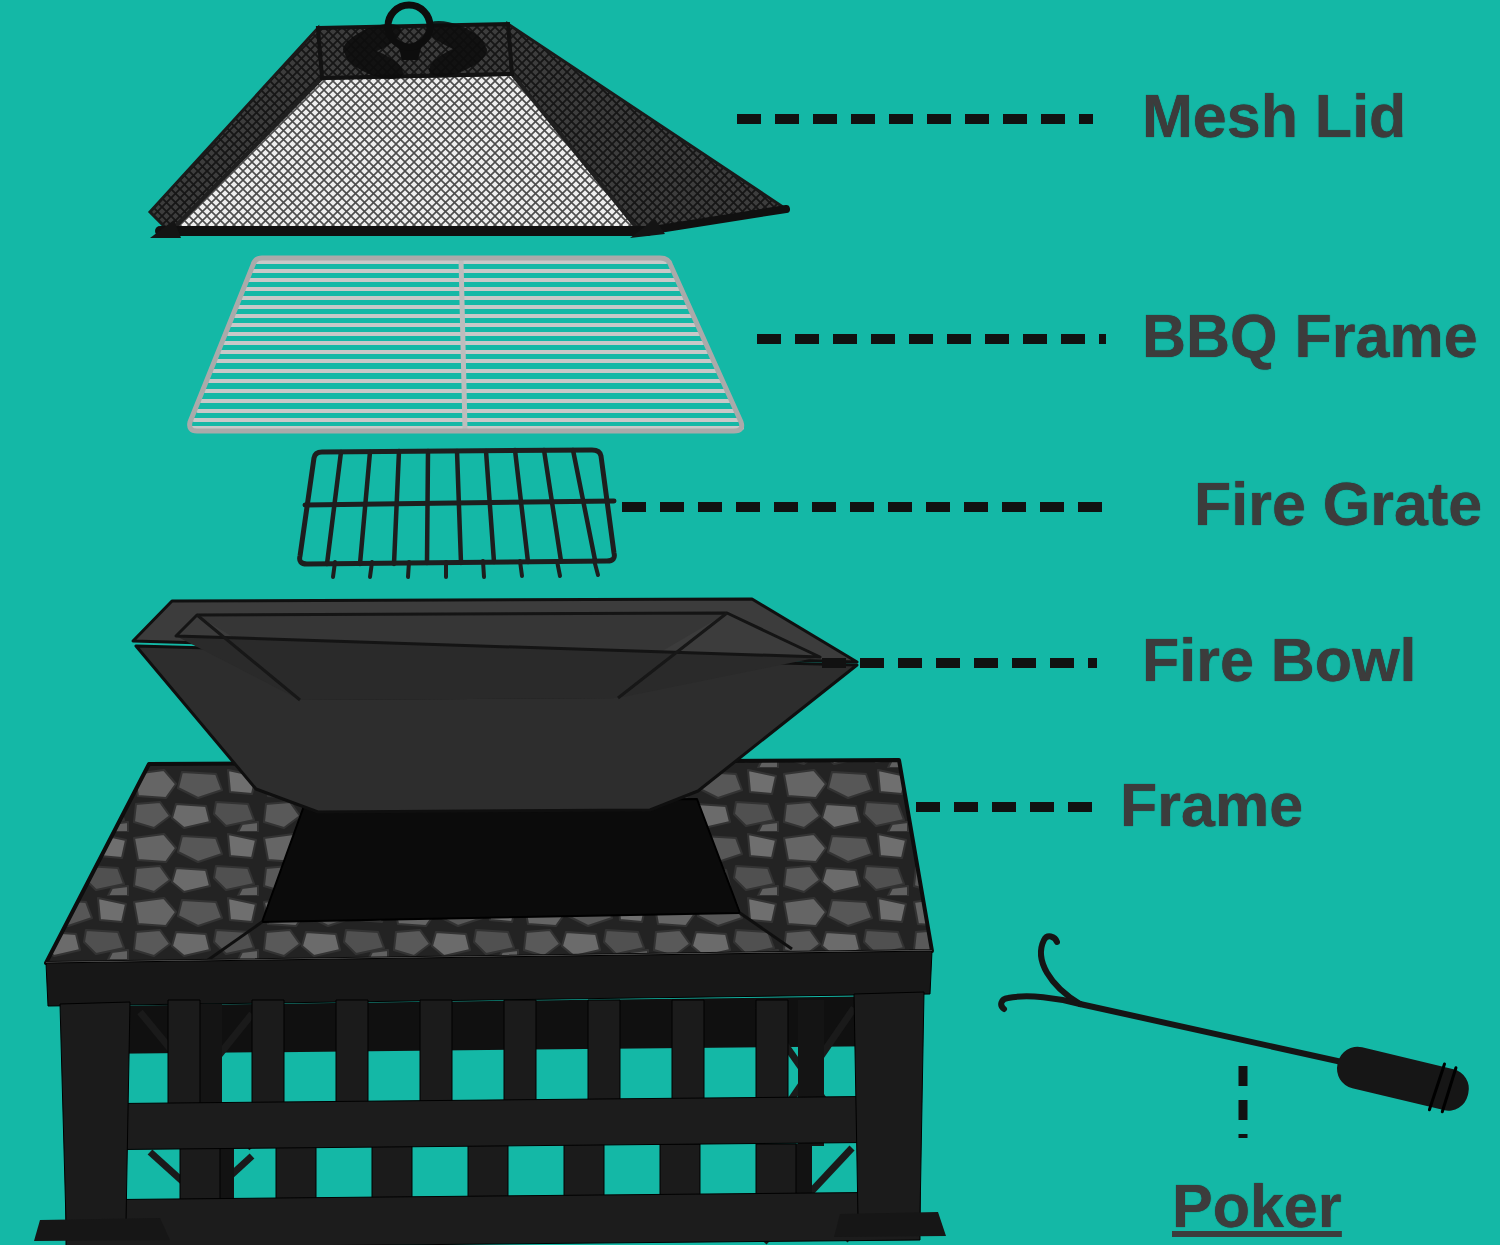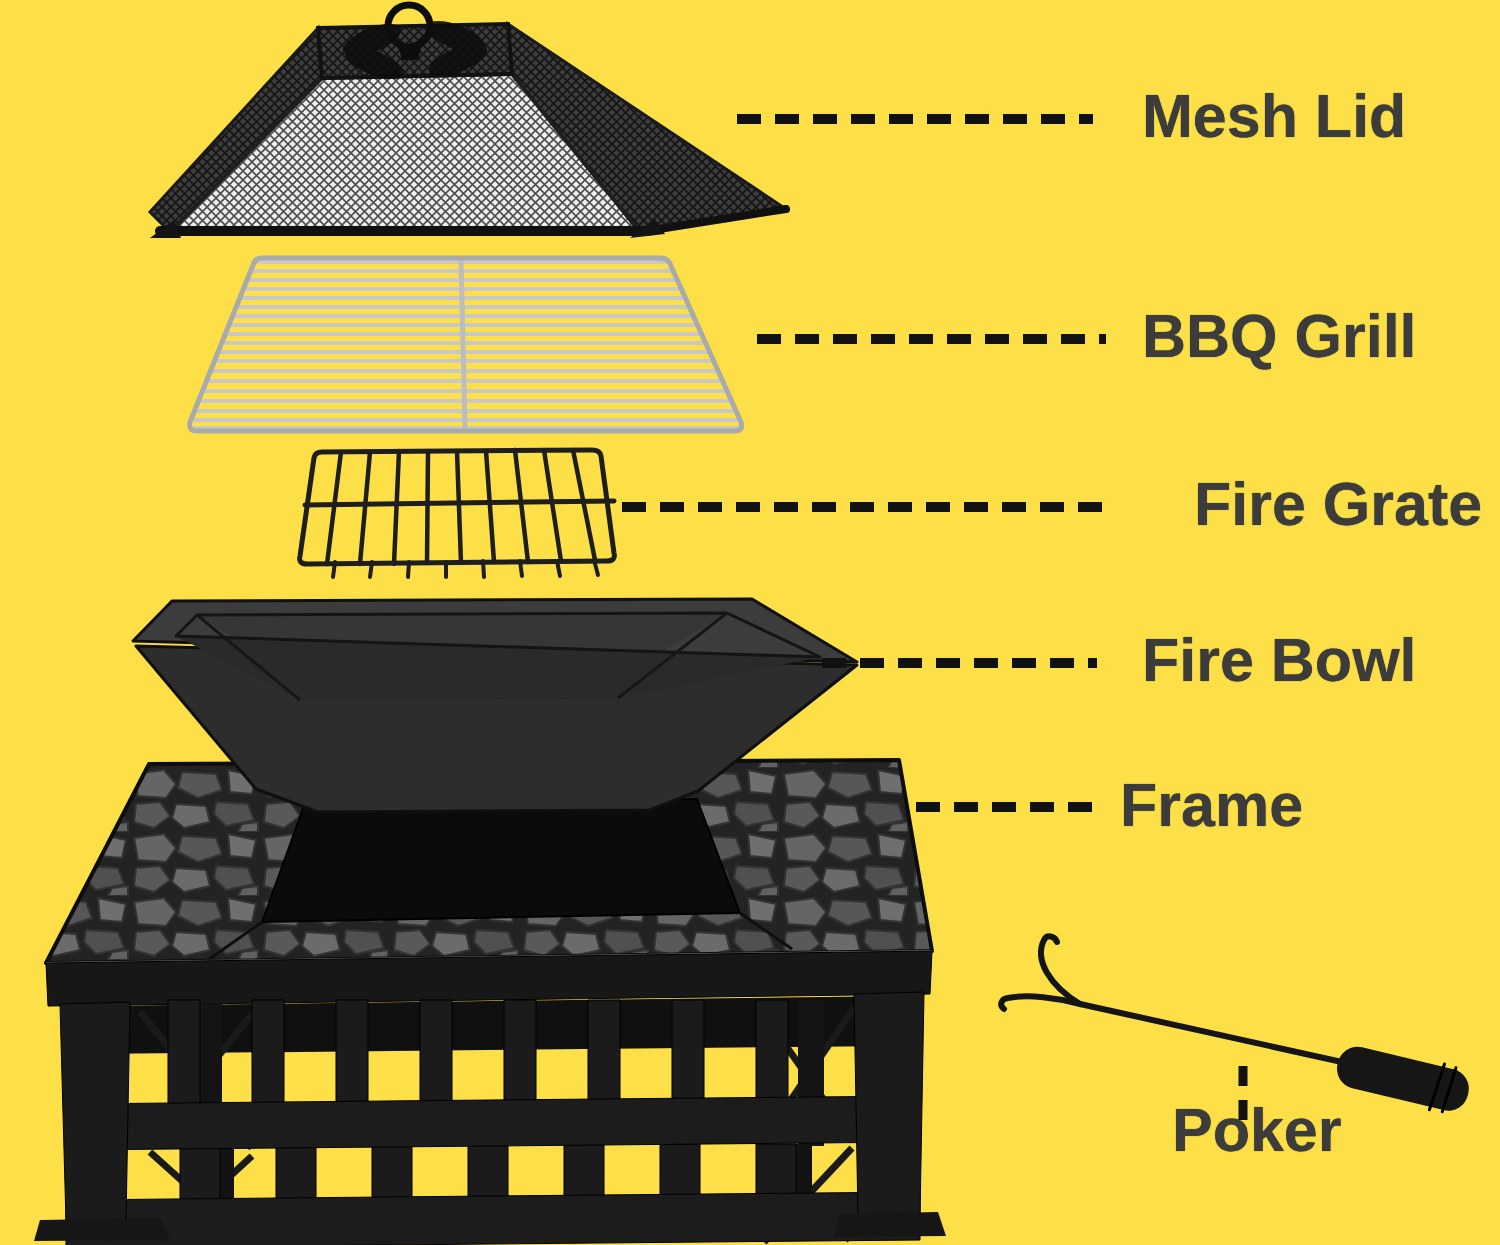--- a/index.html
+++ b/index.html
@@ -1,18 +1,18 @@
 <!DOCTYPE html>
 <html><head>
 <meta charset="utf-8">
 <style>
   html,body{margin:0;padding:0;}
   body{width:1500px;height:1245px;background:#ffffff;overflow:hidden;
        font-family:"Liberation Sans",sans-serif;}
-  #stage{position:relative;width:1500px;height:1245px;background:#fde047;}
+  #stage{position:relative;width:1500px;height:1245px;background:#14b8a6;}
   #art{position:absolute;left:0;top:0;}
   .part-label{
     position:absolute;
     font-weight:bold;
     font-size:61px;
     line-height:1.0;
     color:#3c3c3c;
     letter-spacing:0px;
     text-shadow:0 0 1px rgba(20,20,20,.8);
     white-space:nowrap;
@@ -217,18 +217,18 @@
     <path d="M737,119 L1093,119"></path>
     <path d="M757,339 L1106,339"></path>
     <path d="M622,507 L1106,507"></path>
     <path d="M822,663 L1097,663"></path>
     <path d="M916,807 L1097,807"></path>
     <path d="M1243,1066 L1243,1138" stroke-width="9" stroke-dasharray="20 14"></path>
   </g>
 </svg>
 
   <div class="part-label" style="left:1142px;top:86px;">Mesh Lid</div>
-  <div class="part-label" style="left:1142px;top:306px;">BBQ Grill</div>
+  <div class="part-label" style="left:1142px;top:306px;">BBQ Frame</div>
   <div class="part-label" style="left:1194px;top:474px;">Fire Grate</div>
   <div class="part-label" style="left:1142px;top:630px;">Fire Bowl</div>
   <div class="part-label" style="left:1120px;top:775px;">Frame</div>
-  <div class="part-label" style="left:1172px;top:1100px;">Poker</div>
+  <div class="part-label" style="left:1172px;top:1176px;text-decoration:underline;">Poker</div>
 </div>
 
 </body></html>

